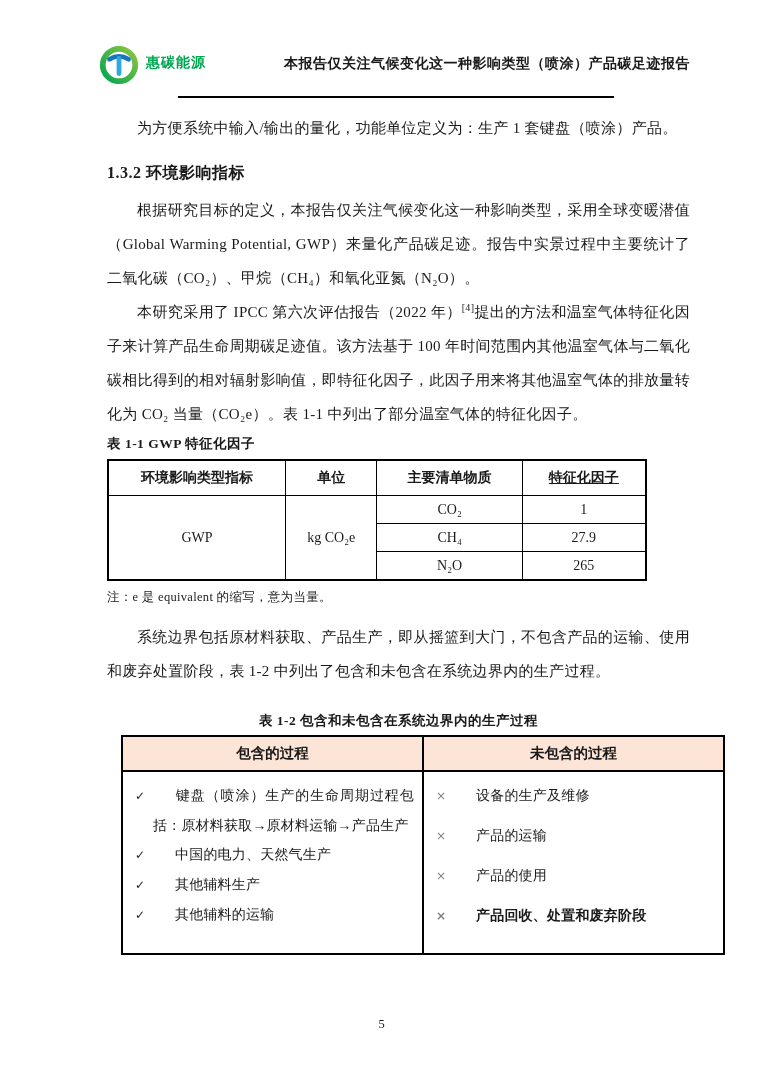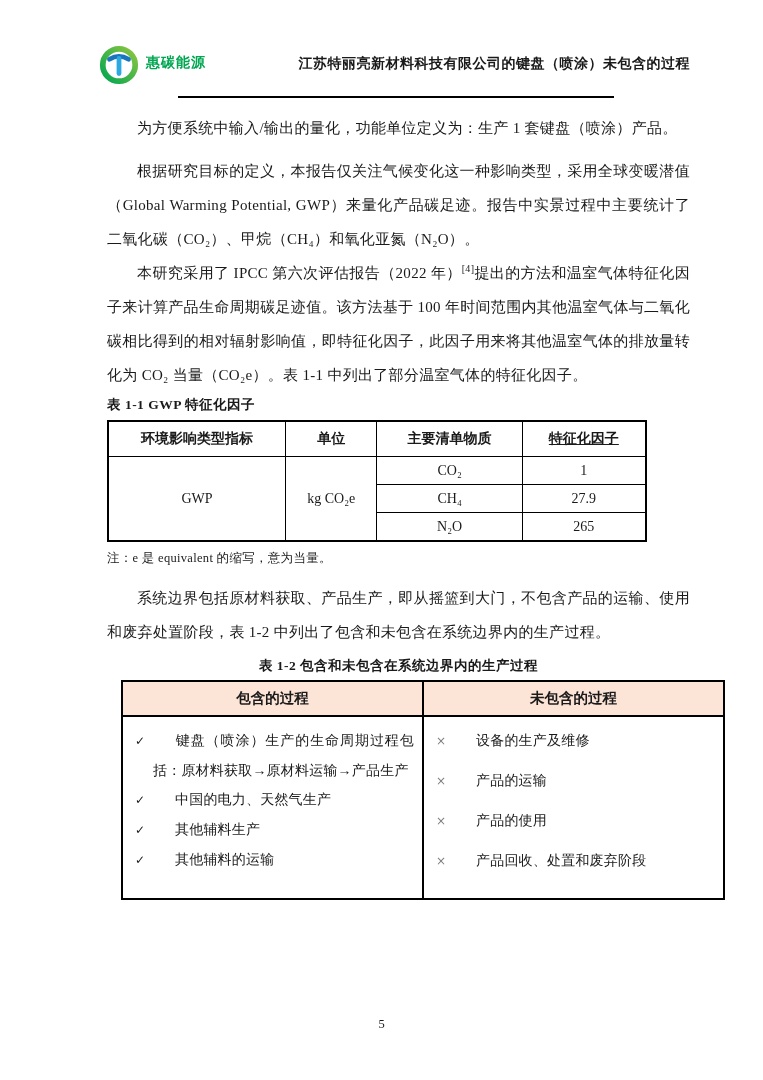--- a/index.html
+++ b/index.html
@@ -41,28 +41,28 @@
   .t1 th, .t1 td { border:1px solid #000; text-align:center; vertical-align:middle; }
   .t1 { border:2px solid #000; }
   .t1 th { font-weight:bold; padding:8px 4px; }
   .t1 td { padding:5.5px 4px; }
   .t1 .col1 { width:33%; } .t1 .col2 { width:17%; } .t1 .col3 { width:27%; } .t1 .col4 { width:23%;text-decoration:underline; }
   .t1-note { margin-top:8px; font-size:12.5px; letter-spacing:0.3px; }
   
   .h-133 { margin-top:26px; font-size:19px; font-weight:bold; letter-spacing:0.5px; }
   .para-4 { margin-top:14px; }
   
-  .t2-caption { margin-top:8px; text-align:center; font-weight:bold; font-size:13.5px; letter-spacing:0.5px; }
+  .t2-caption { margin-top:24px; text-align:center; font-weight:bold; font-size:13.5px; letter-spacing:0.5px; }
   .t2 { width:604px; margin-top:5px; margin-left:14px; border-collapse:collapse; font-size:14px; }
   .t2, .t2 th, .t2 td { border:2px solid #000; }
   .t2 th { background:#FCE4D6; font-weight:bold; padding:7px 4px; text-align:center; font-size:14.5px; }
   .t2 td { width:50%; vertical-align:top; padding:9px 8px 8px 8px; }
   .t2-item { position:relative; padding-left:22px; line-height:29px; text-align:justify; letter-spacing:0.2px; }
   .t2 .excl .t2-item { margin-bottom:10px; }
-  .t2 .excl .t2-item:last-child { margin-bottom:14px; }
+  .t2 .excl .t2-item:last-child { margin-bottom:14px;font-weight:bold; }
   .mark {
     display:inline-block; width:40px; margin-left:-18px;
     font-family:"DejaVu Sans","Liberation Sans",sans-serif; font-size:12px;
   }
   .mark-x { color:#7f7f7f; }
   
   .page-number { position:absolute; bottom:48px; left:0; right:0; text-align:center; font-size:12.5px; }
 </style>
 </head>
 <body>
@@ -78,29 +78,30 @@
               <stop offset="0" stop-color="#00A651"></stop>
               <stop offset="1" stop-color="#8DC63F"></stop>
             </linearGradient>
           </defs>
           <circle cx="22" cy="22" r="17" fill="none" stroke="url(#ringGrad)" stroke-width="6"></circle>
           <path d="M12 16 Q22 10 32 16" fill="none" stroke="#1B75BC" stroke-width="5" stroke-linecap="round"></path>
           <line x1="22" y1="15" x2="22" y2="31" stroke="#2BA9E0" stroke-width="5" stroke-linecap="round"></line>
         </svg>
         <span class="logo-text">惠碳能源</span>
       </div>
-      <div class="header-title">江苏特丽亮新材料科技有限公司的键盘（喷涂）未包含的过程</div>
+      <div class="header-title">本报告仅关注气候变化这一种影响类型（喷涂）产品碳足迹报告</div>
     </div>
     <div class="header-rule"></div>
   </div>
 
   <div class="content">
 
     <p class="para para-first">为方便系统中输入/输出的量化，功能单位定义为：生产 1 套键盘（喷涂）产品。</p>
 
+    <h2 class="h-132">1.3.2 环境影响指标</h2>
 
     <p class="para para-2">根据研究目标的定义，本报告仅关注气候变化这一种影响类型，采用全球变暖潜值（Global Warming Potential, GWP）来量化产品碳足迹。报告中实景过程中主要统计了二氧化碳（CO₂）、甲烷（CH₄）和氧化亚氮（N₂O）。</p>
 
     <p class="para"><span>本研究采用了 IPCC 第六次评估报告（2022 年）</span><sup>[4]</sup><span>提出的方法和温室气体特征化因子来计算产品生命周期碳足迹值。该方法基于 100 年时间范围内其他温室气体与二氧化碳相比得到的相对辐射影响值，即特征化因子，此因子用来将其他温室气体的排放量转化为 CO₂ 当量（CO₂e）。表 1-1 中列出了部分温室气体的特征化因子。</span></p>
 
     <div class="t1-caption">表 1-1 GWP 特征化因子</div>
 
     <table class="t1">
       <thead>
         <tr>

